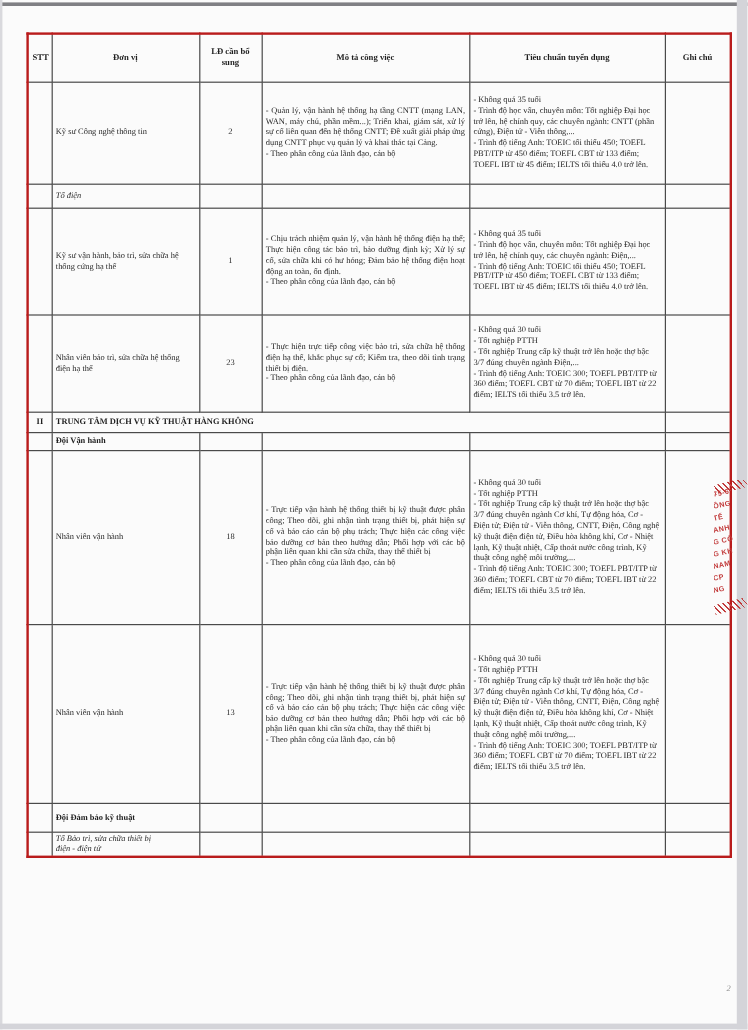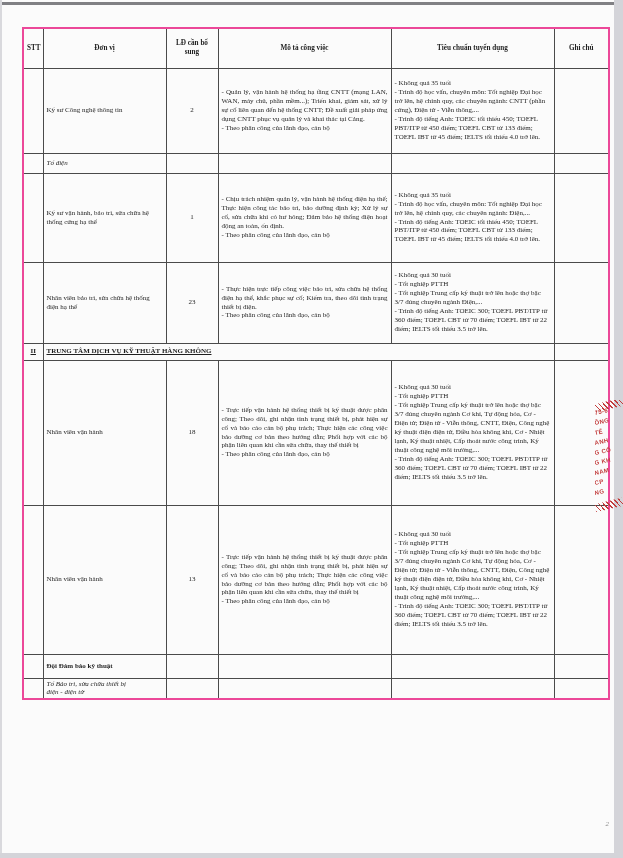--- a/index.html
+++ b/index.html
@@ -16,28 +16,28 @@
 
   table.doc{
     position:absolute;left:22px;top:27px;width:586px;
     border-collapse:collapse;table-layout:fixed;
     font-size:7px;line-height:1.28;color:#1f1f1f;
   }
   table.doc td,table.doc th{
     border:1px solid #4a4a4a;padding:1px 3px;vertical-align:middle;
     overflow:hidden;
   }
-  table.doc{border:2px solid #ec4899;}
+  table.doc{border:2px solid #b91c1c;}
   th{font-size:7.2px;font-weight:bold;text-align:center;padding:2px 2px;}
   td.center{text-align:center;}
   td.pre{white-space:pre-line;}
   td.just{text-align:justify;}
   tr.team-row td{font-weight:bold;}
   tr.group-row td{font-weight:normal;font-style:italic;}
-  tr.section-row td{font-weight:bold;text-decoration:underline;}
+  tr.section-row td{font-weight:bold;}
   tr.section-row td.center{text-align:center;}
 
   .stamp{
     position:absolute;left:595px;top:400px;width:28px;height:118px;
     overflow:hidden;color:#c23c3c;font-weight:bold;
     font-family:"Liberation Sans","DejaVu Sans",sans-serif;
     font-size:6px;letter-spacing:.4px;
   }
   .stamp-line{transform:rotate(-12deg);transform-origin:left center;height:10px;white-space:nowrap;}
   .stamp-hatch{
@@ -118,20 +118,28 @@
 - Tốt nghiệp PTTH
 - Tốt nghiệp Trung cấp kỹ thuật trở lên hoặc thợ bậc 3/7 đúng chuyên ngành Điện,...
 - Trình độ tiếng Anh: TOEIC 300; TOEFL PBT/ITP từ 360 điểm; TOEFL CBT từ 70 điểm; TOEFL IBT từ 22 điểm; IELTS tối thiểu 3.5 trở lên.</td>
       <td></td>
     </tr>
     <tr class="section-row" style="height:17px">
       <td class="center">II</td>
       <td colspan="4">TRUNG TÂM DỊCH VỤ KỸ THUẬT HÀNG KHÔNG</td>
       <td></td>
     </tr>
+    <tr class="team-row" style="height:15px">
+      <td></td>
+      <td>Đội Vận hành</td>
+      <td></td>
+      <td></td>
+      <td></td>
+      <td></td>
+    </tr>
     <tr style="height:145px">
       <td class="center"></td>
       <td>Nhân viên vận hành</td>
       <td class="center">18</td>
       <td class="pre just">- Trực tiếp vận hành hệ thống thiết bị kỹ thuật được phân công; Theo dõi, ghi nhận tình trạng thiết bị, phát hiện sự cố và báo cáo cán bộ phụ trách; Thực hiện các công việc bảo dưỡng cơ bản theo hướng dẫn; Phối hợp với các bộ phận liên quan khi cần sửa chữa, thay thế thiết bị
 - Theo phân công của lãnh đạo, cán bộ</td>
       <td class="pre">- Không quá 30 tuổi
 - Tốt nghiệp PTTH
 - Tốt nghiệp Trung cấp kỹ thuật trở lên hoặc thợ bậc 3/7 đúng chuyên ngành Cơ khí, Tự động hóa, Cơ - Điện tử; Điện tử - Viễn thông, CNTT, Điện, Công nghệ kỹ thuật điện điện tử, Điều hòa không khí, Cơ - Nhiệt lạnh, Kỹ thuật nhiệt, Cấp thoát nước công trình, Kỹ thuật công nghệ môi trường,...
 - Trình độ tiếng Anh: TOEIC 300; TOEFL PBT/ITP từ 360 điểm; TOEFL CBT từ 70 điểm; TOEFL IBT từ 22 điểm; IELTS tối thiểu 3.5 trở lên.</td>

